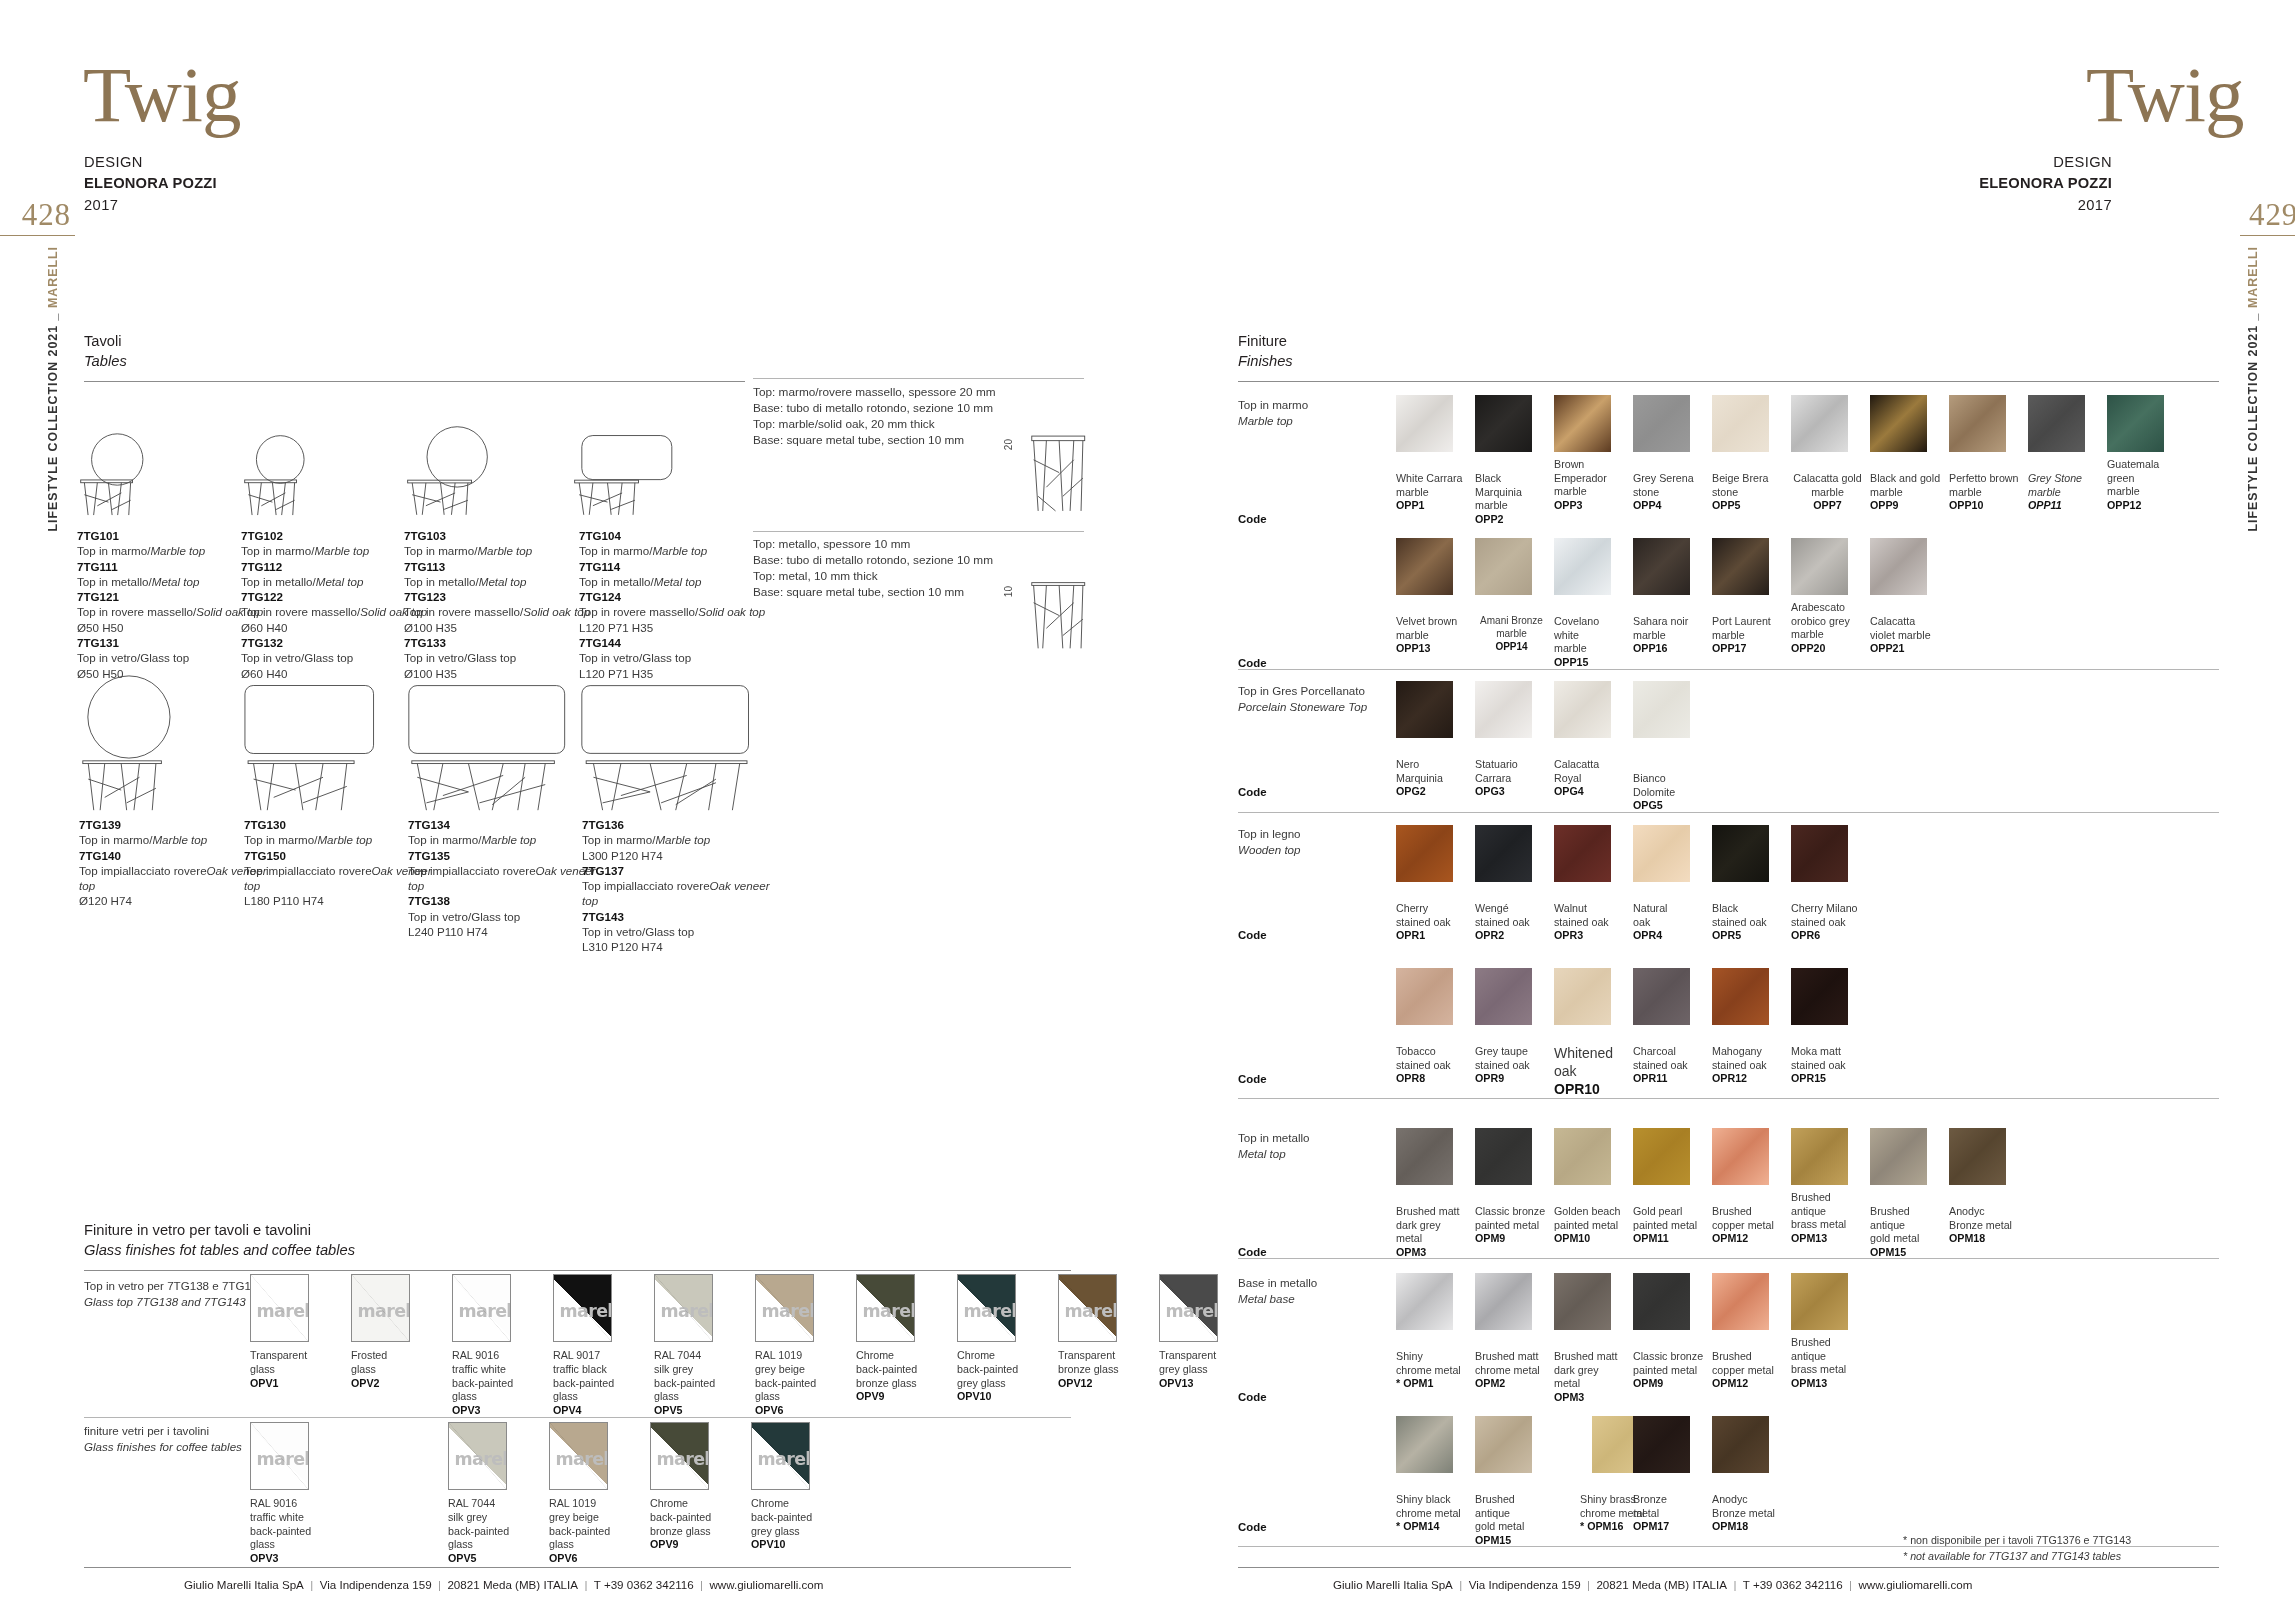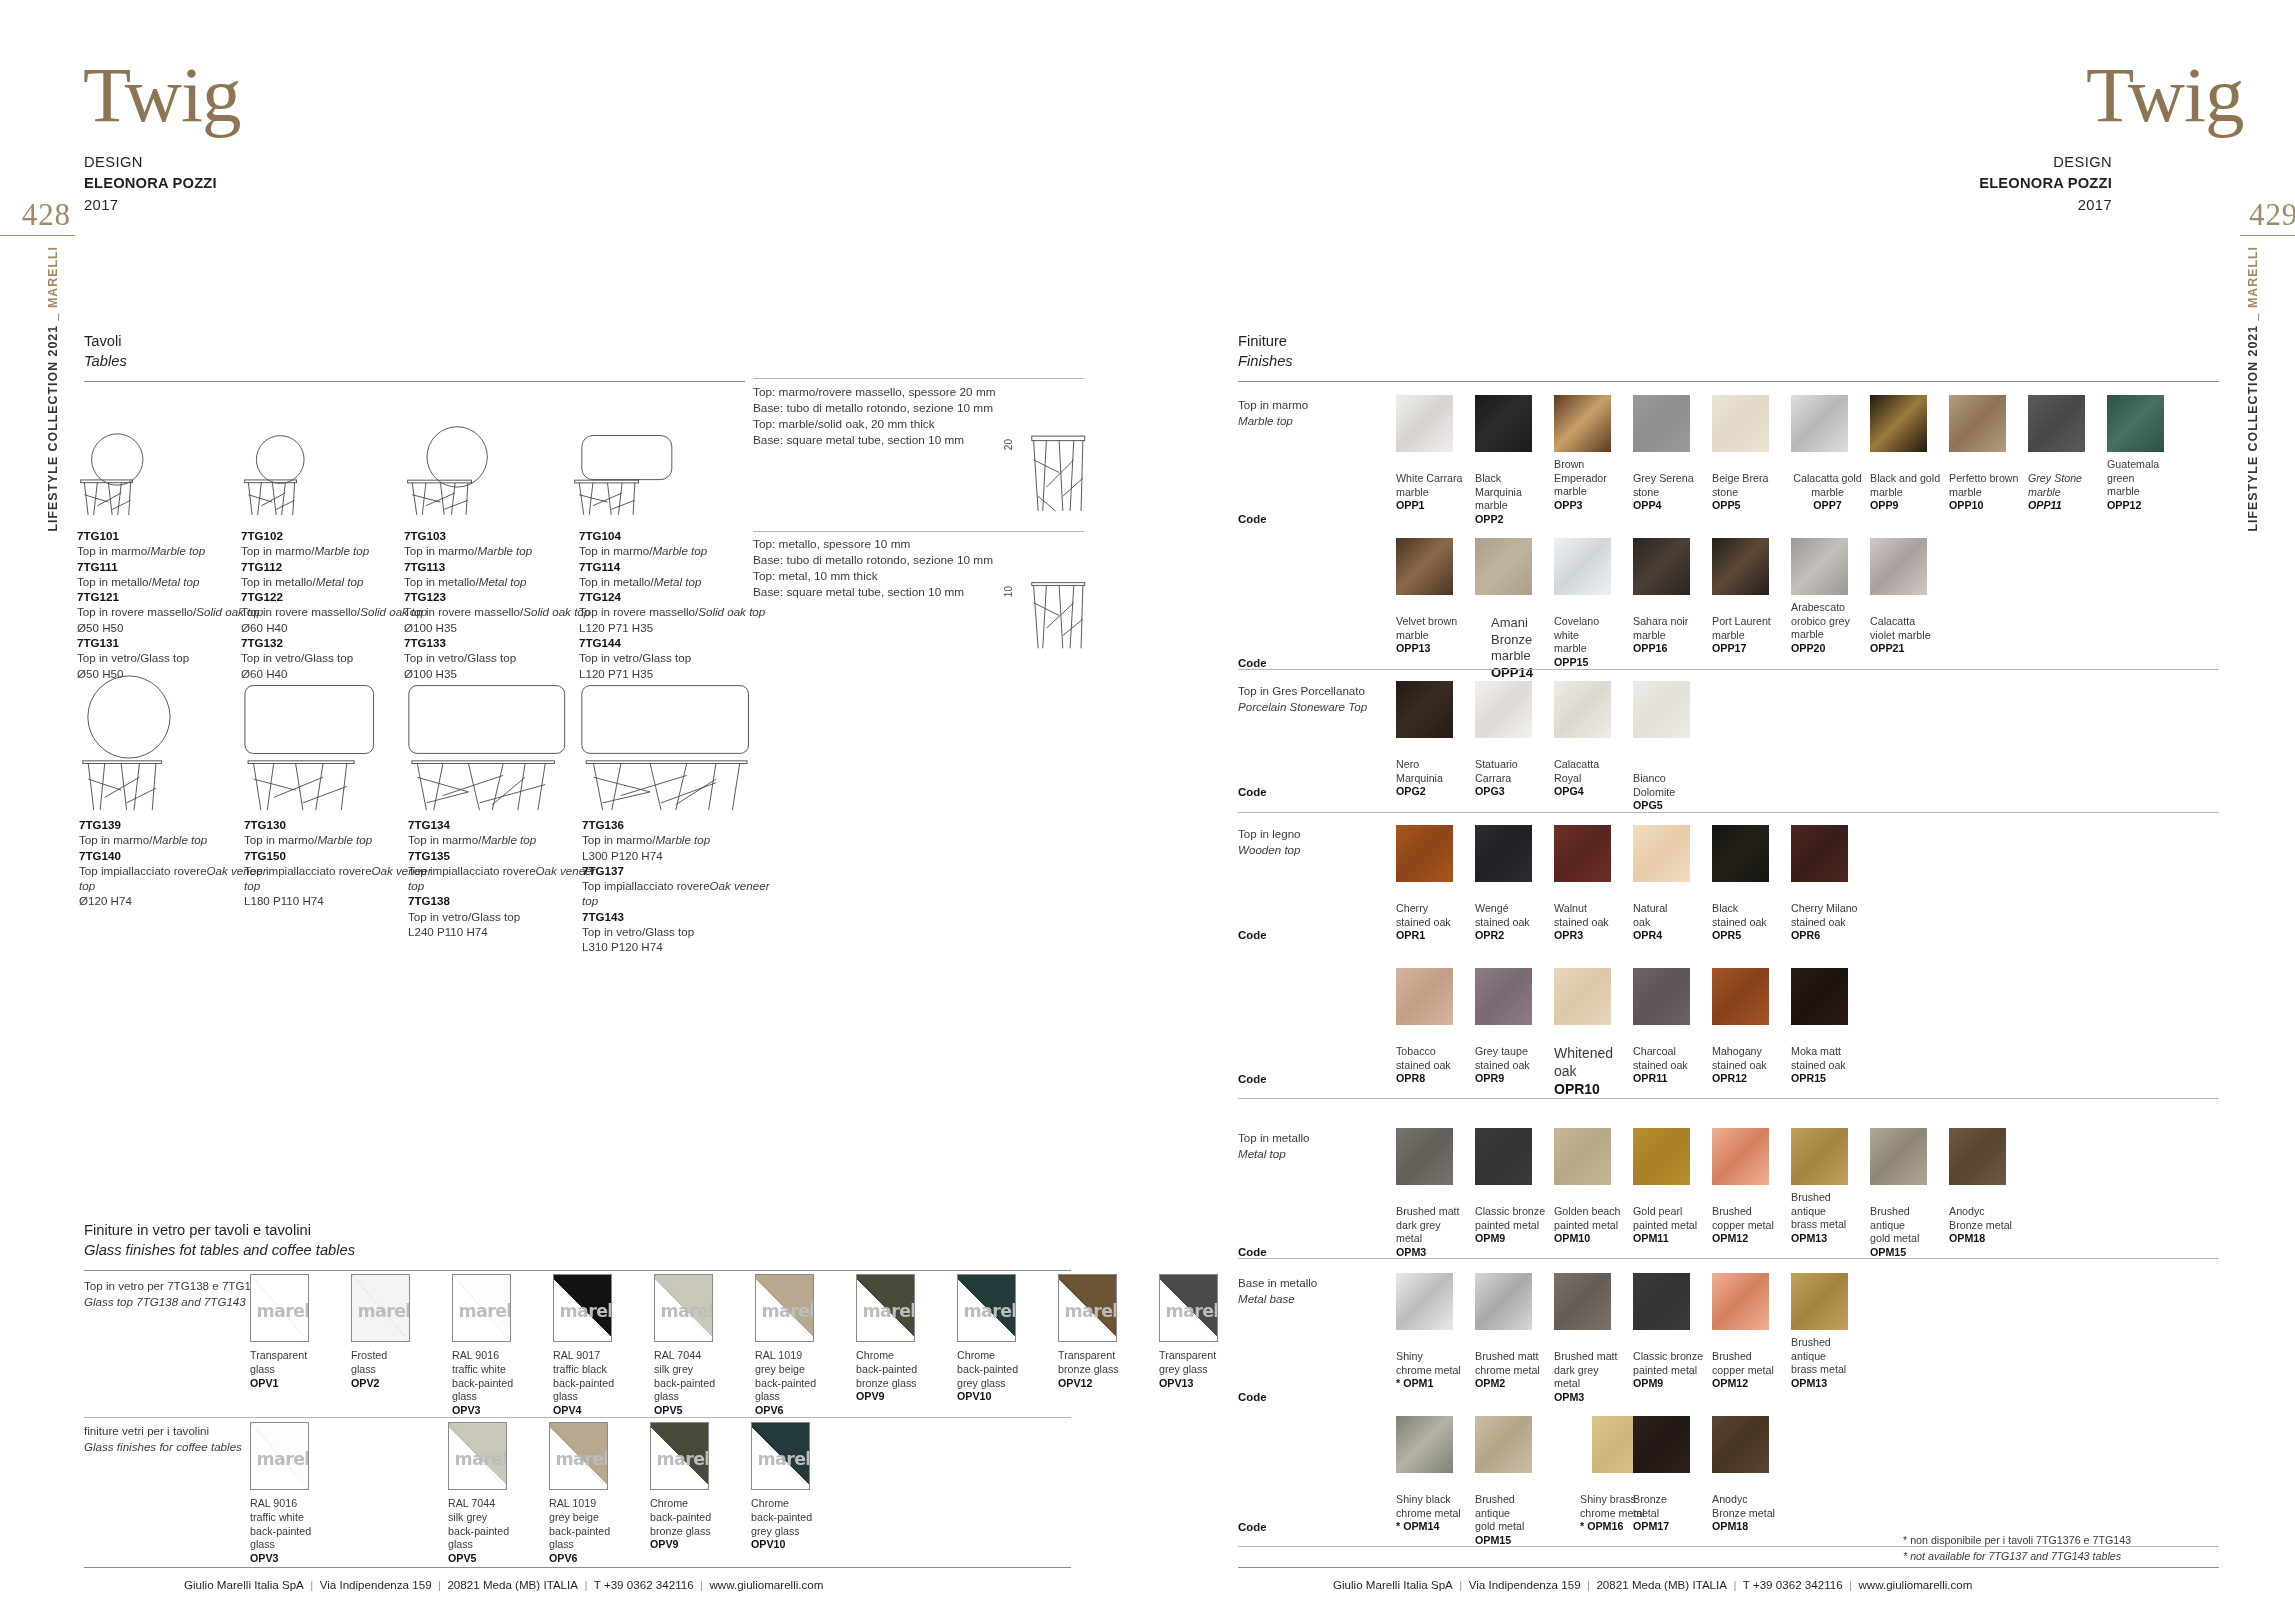--- a/index.html
+++ b/index.html
@@ -592,21 +592,21 @@
       <div class="sw" style="left: 1396px; top: 538px; width: 79px;">
         <div class="chip" style="background: linear-gradient(135deg, rgb(74, 52, 36) 0%, rgb(138, 106, 74) 48%, rgb(74, 52, 36) 100%);"></div>
         <div style="font-size: 10.7px; line-height: 1.28; color: rgb(58, 58, 58); width: 73px; position: absolute; left: 0px; top: 77px;">
           <div>Velvet brown</div>
           <div>marble</div>
           <div class="cod">OPP13</div>
         </div>
       </div>
       <div class="sw" style="left: 1475px; top: 538px; width: 79px;">
         <div class="chip" style="background: linear-gradient(135deg, rgb(173, 160, 138) 0%, rgb(192, 180, 157) 48%, rgb(173, 160, 138) 100%);"></div>
-        <div style="font-size: 13px; line-height: 1.28; color: rgb(58, 58, 58); width: 73px; position: absolute; left: 16px; top: 77px;">
+        <div style="font-size: 10px; line-height: 1.28; color: rgb(58, 58, 58); width: 73px; position: absolute; left: 0px; top: 77px; text-align: center;">
           <div>Amani Bronze</div>
           <div>marble</div>
           <div class="cod">OPP14</div>
         </div>
       </div>
       <div class="sw" style="left: 1554px; top: 538px; width: 97px;">
         <div class="chip" style="background: linear-gradient(135deg, rgb(238, 241, 243) 0%, rgb(207, 214, 218) 48%, rgb(238, 241, 243) 100%);"></div>
         <div style="font-size: 10.7px; line-height: 1.28; color: rgb(58, 58, 58); width: 73px; position: absolute; left: 0px; top: 77px;">
           <div>Covelano white</div>
           <div>marble</div>

